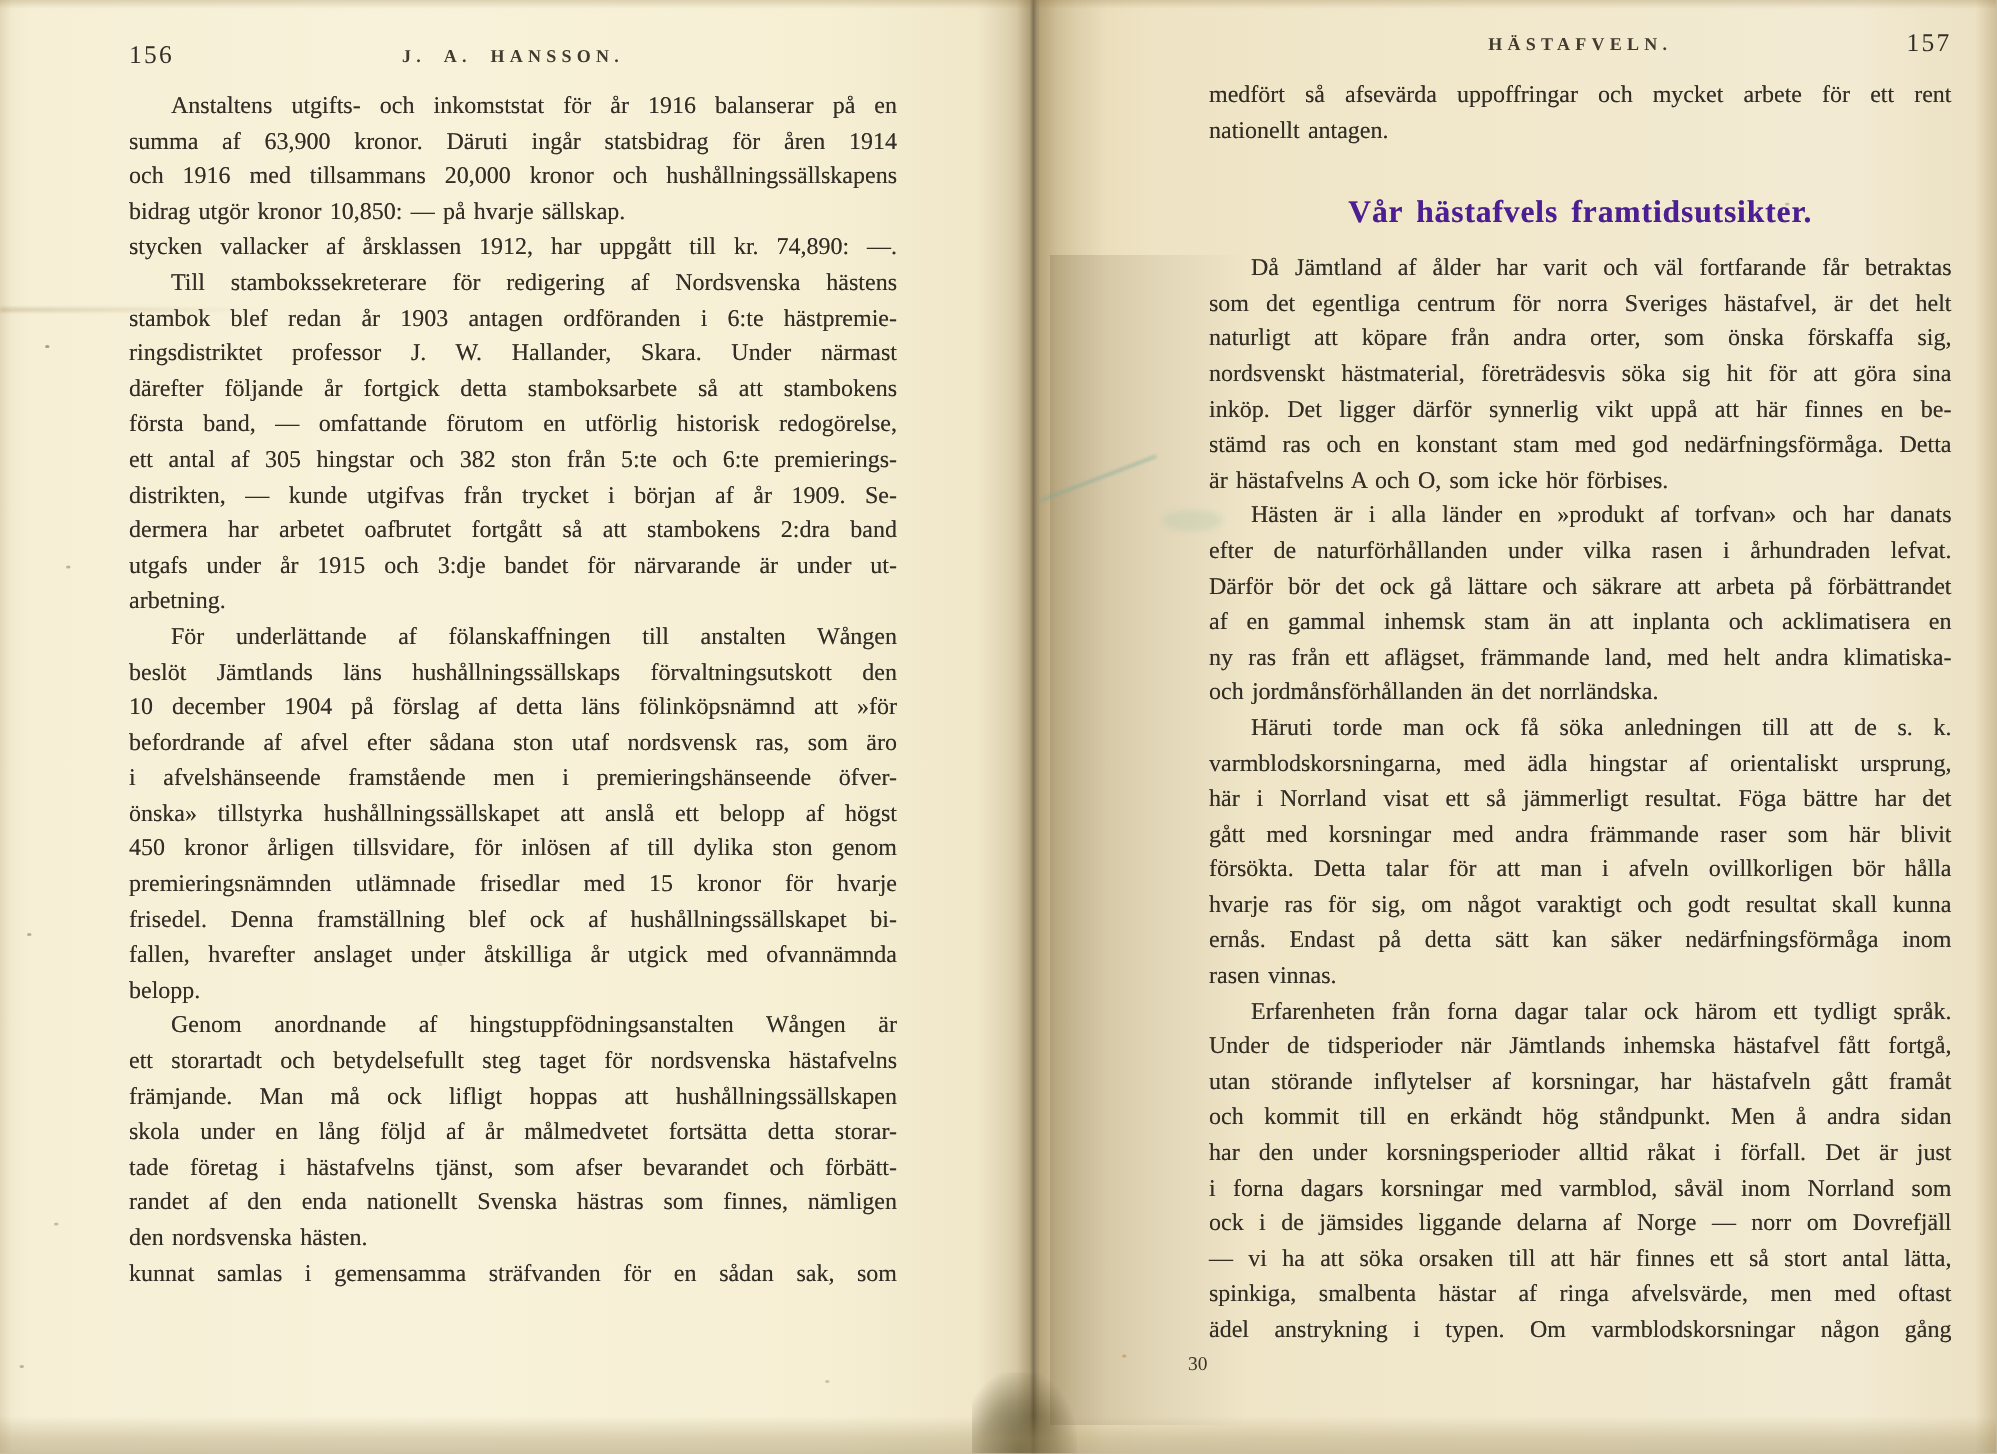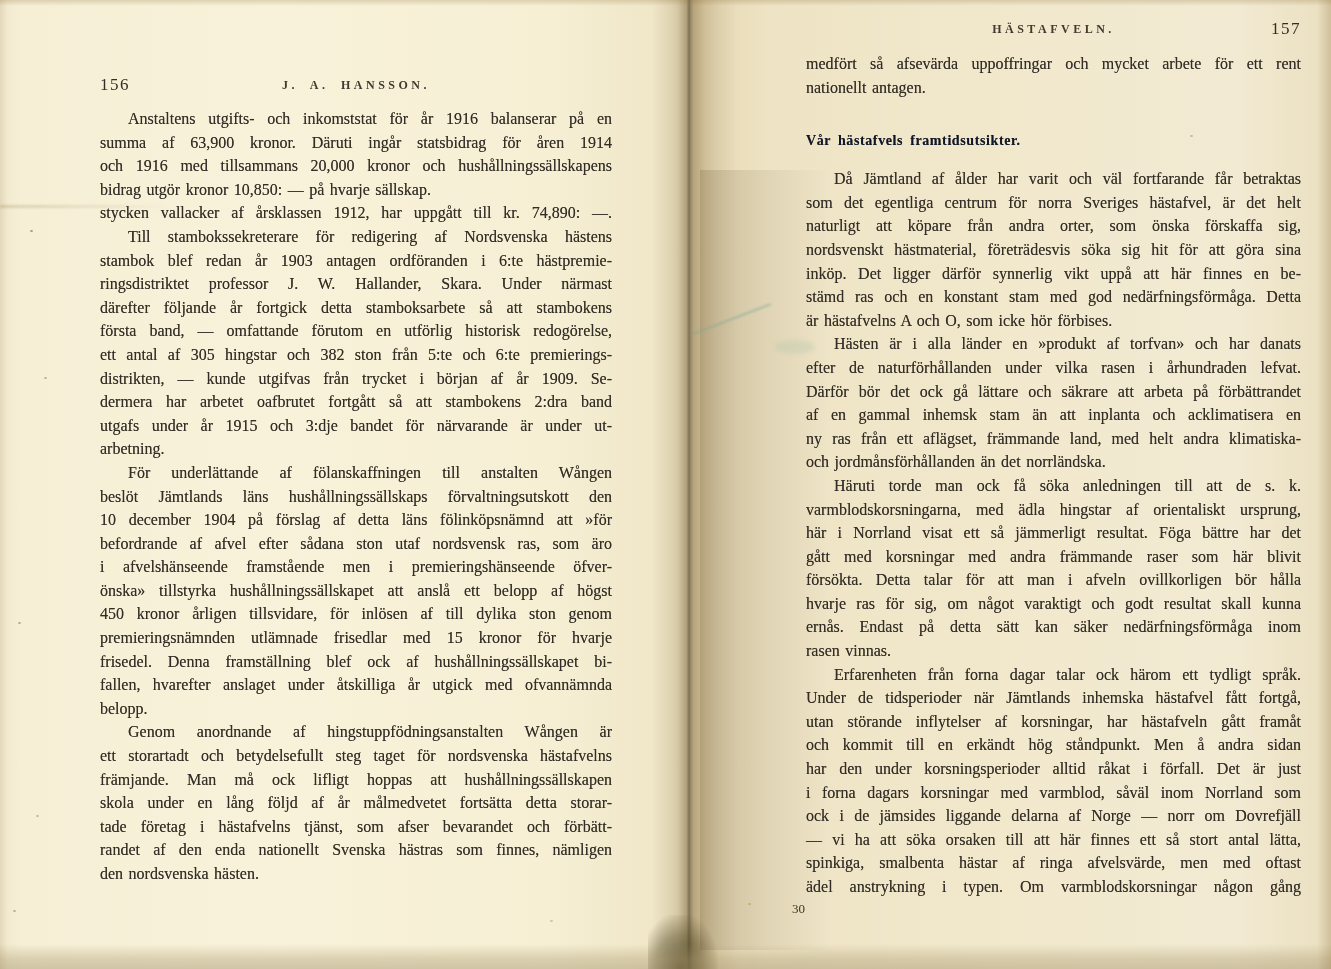--- a/index.html
+++ b/index.html
@@ -33,37 +33,37 @@
   .gutter-darkening{position:absolute;left:700px;top:170px;width:130px;height:780px;pointer-events:none;
     background:linear-gradient(90deg,rgba(60,40,10,.16),rgba(60,40,10,0));}
   .specks{position:absolute;left:30px;top:230px;width:3px;height:2px;background:rgba(110,88,50,.55);border-radius:50%;
     box-shadow:14px 147px 0 rgba(110,88,50,.4),-12px 392px 0 rgba(110,88,50,.45),6px 585px 0 rgba(110,88,50,.35),
       -17px 680px 0 rgba(110,88,50,.4),520px 690px 0 rgba(140,110,60,.35),1160px -95px 0 rgba(140,110,60,.4),
       718px 673px 0 rgba(190,140,40,.55),262px 412px 0 rgba(120,95,55,.35);}
   .crease{position:absolute;left:0;top:205px;width:175px;height:3px;pointer-events:none;
     background:linear-gradient(90deg,rgba(150,125,80,.28),rgba(150,125,80,0));filter:blur(1px);}
   
   .content{position:absolute;}
-  .content-left{left:100px;top:30px;width:512px;margin-top:48px;}
+  .content-left{left:86px;top:30px;width:512px;}
   .content-right{left:806px;top:22px;width:495px;}
   .header{position:relative;height:20px;}
   .running{display:block;text-align:center;font-size:12px;font-weight:bold;letter-spacing:3.5px;
     word-spacing:6px;color:#413a2e;}
   .pagenum{position:absolute;top:-3px;font-size:17px;letter-spacing:1.5px;color:#332e26;}
   .pagenum.pos-left{left:0;}
   .pagenum.pos-right{right:0;text-align:center;}
   .pagebody{margin-top:0;font-size:16px;line-height:23.6px;
     color:#322d26;text-shadow:0 0 .4px rgba(55,46,35,.6);word-spacing:1.5px;}
   .pagebody-left{padding-top:9px;}
   .pagebody-right{padding-top:10px;}
   .line{text-align:justify;text-align-last:justify;}
   .line.endline{text-align-last:left;}
   .line.indent{text-indent:28px;}
-  .section-heading{margin:29px 0 13px 0;text-align:left;font-size:14px;font-weight:bold;
-    letter-spacing:.6px;word-spacing:3px;line-height:26px;color:#0f172a;}
+  .section-heading{margin:29px 0 13px 0;text-align:center;font-size:21px;font-weight:bold;
+    letter-spacing:.6px;word-spacing:3px;line-height:26px;color:#4c1d95;}
   .signature{position:absolute;left:792px;top:901px;font-size:13px;color:#3a342a;}
 </style>
 </head>
 <body>
 
 <div class="scan">
 
   <div class="page page-left"></div>
   <div class="page page-right"></div>
 
@@ -110,20 +110,21 @@
         <div class="para">
           <div class="line indent">Genom anordnande af hingstuppfödningsanstalten Wången är</div>
           <div class="line">ett storartadt och betydelsefullt steg taget för nordsvenska hästafvelns</div>
           <div class="line">främjande. Man må ock lifligt hoppas att hushållningssällskapen</div>
           <div class="line">skola under en lång följd af år målmedvetet fortsätta detta storar-</div>
           <div class="line">tade företag i hästafvelns tjänst, som afser bevarandet och förbätt-</div>
           <div class="line">randet af den enda nationellt Svenska hästras som finnes, nämligen</div>
           <div class="line endline">den nordsvenska hästen.</div>
         </div>
         <div class="para">
+          <div class="line">kunnat samlas i gemensamma sträfvanden  för en sådan sak, som</div>
         </div>
       </div>
   </div>
 
   <div class="content content-right">
     <div class="header">
       <span class="running">HÄSTAFVELN.</span>
       <span class="pagenum pos-right">157</span>
     </div>
     <div class="pagebody pagebody-right">

